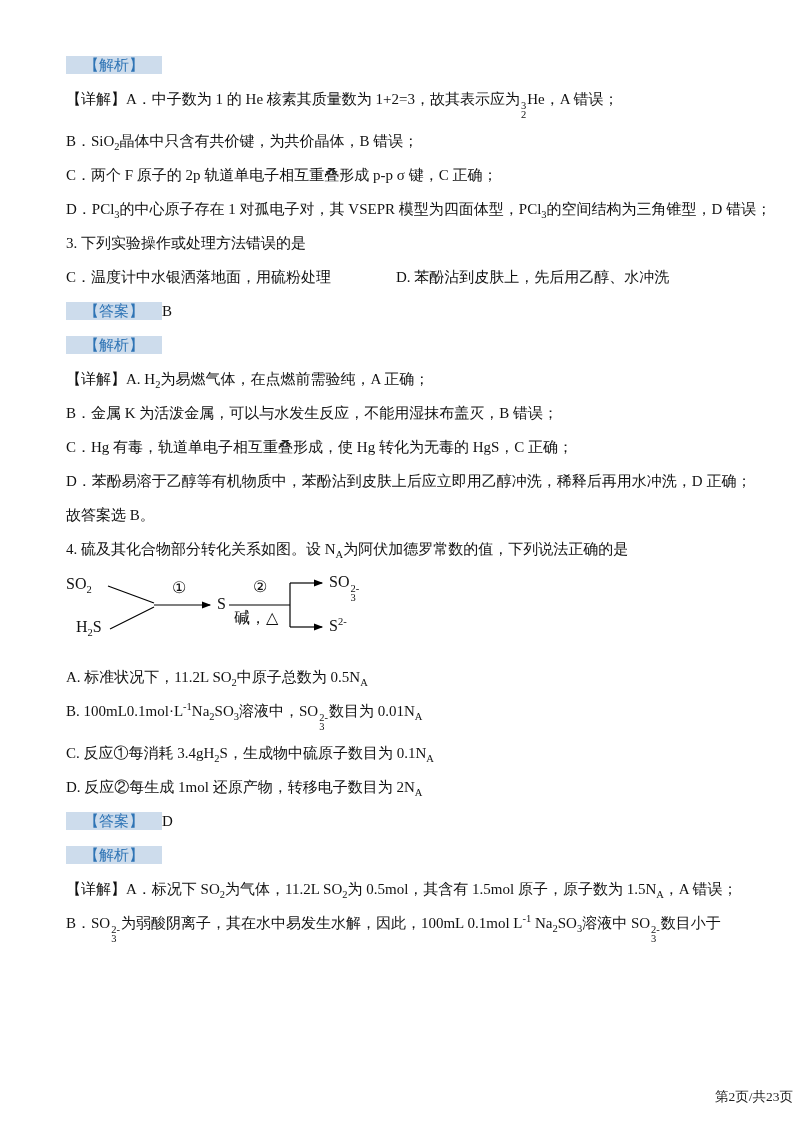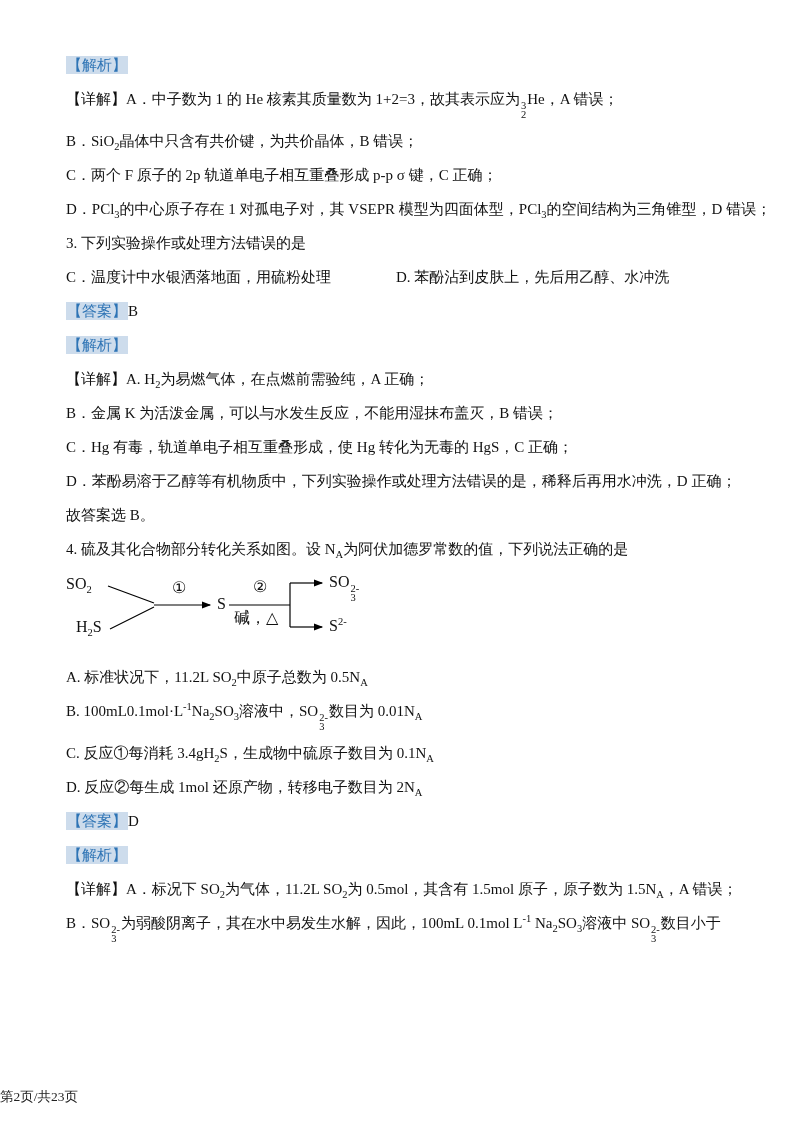--- a/index.html
+++ b/index.html
@@ -3,28 +3,28 @@
 <meta charset="utf-8">
 <style>
   *{margin:0;padding:0;box-sizing:border-box}
   html,body{background:#ffffff}
   body{width:793px;height:1122px;font-family:"Liberation Serif","DejaVu Serif",serif;color:#111;}
   .page{position:relative;width:793px;height:1122px;background:#fff;overflow:hidden}
   .content{padding:54px 60px 0 66px;font-size:15px}
   .line{line-height:23px;margin-bottom:11px;white-space:nowrap}
   .opt-row{display:flex}
   .opt-col{width:330px;flex:0 0 330px}
-  .hl{background:var(--hl-bg,#cddcec);color:var(--hl-text,#2e74b5);padding:1px 1px}
+  .hl{background:var(--hl-bg,#cddcec);color:var(--hl-text,#2e74b5);padding:1px 18px}
   sub,sup{font-size:10.5px;line-height:0}
   .stk,.iso{display:inline-flex;flex-direction:column;align-items:flex-start;font-size:10.5px;line-height:9px;vertical-align:-5px;margin:0 1px}
   .iso{align-items:center}
   .diagram{position:relative;height:78px;margin:12px 0 15px;font-size:16px}
   .diagram svg{position:absolute;left:0;top:0}
   .dg{position:absolute;line-height:16px;white-space:nowrap}
-  .footer{position:absolute;left:0;right:0;bottom:16px;text-align:left;font-size:13.5px;color:#222}
+  .footer{position:absolute;left:0;right:0;bottom:16px;text-align:right;font-size:13.5px;color:#222}
 </style>
 </head>
 <body>
 
 <div class="page">
   <main class="content">
 
     <p class="line"><span class="hl">【解析】</span></p>
 
     <p class="line">【详解】A．中子数为 1 的 He 核素其质量数为 1+2=3，故其表示应为<span class="iso">
@@ -42,21 +42,21 @@
       <span>D. 苯酚沾到皮肤上，先后用乙醇、水冲洗</span>
     </div>
 
     <p class="line"><span class="hl">【答案】</span><span>B</span></p>
 
     <p class="line"><span class="hl">【解析】</span></p>
 
     <p class="line">【详解】A. H<sub>2</sub>为易燃气体，在点燃前需验纯，A 正确；</p>
     <p class="line">B．金属 K 为活泼金属，可以与水发生反应，不能用湿抹布盖灭，B 错误；</p>
     <p class="line">C．Hg 有毒，轨道单电子相互重叠形成，使 Hg 转化为无毒的 HgS，C 正确；</p>
-    <p class="line">D．苯酚易溶于乙醇等有机物质中，下列实验操作或处理方法错误的是，稀释后再用水冲洗，D 正确；</p>
+    <p class="line">D．苯酚易溶于乙醇等有机物质中，苯酚沾到皮肤上后应立即用乙醇冲洗，稀释后再用水冲洗，D 正确；</p>
     <p class="line">故答案选 B。</p>
 
     <p class="line">4. 硫及其化合物部分转化关系如图。设 N<sub>A</sub>为阿伏加德罗常数的值，下列说法正确的是</p>
 
     <div class="diagram">
       <svg width="330" height="78" viewBox="0 0 330 78">
         <defs>
           <marker id="arr" markerWidth="9" markerHeight="8" refX="7" refY="3" orient="auto">
             <path d="M0,0 L8,3 L0,6 Z" fill="#000"></path>
           </marker>

